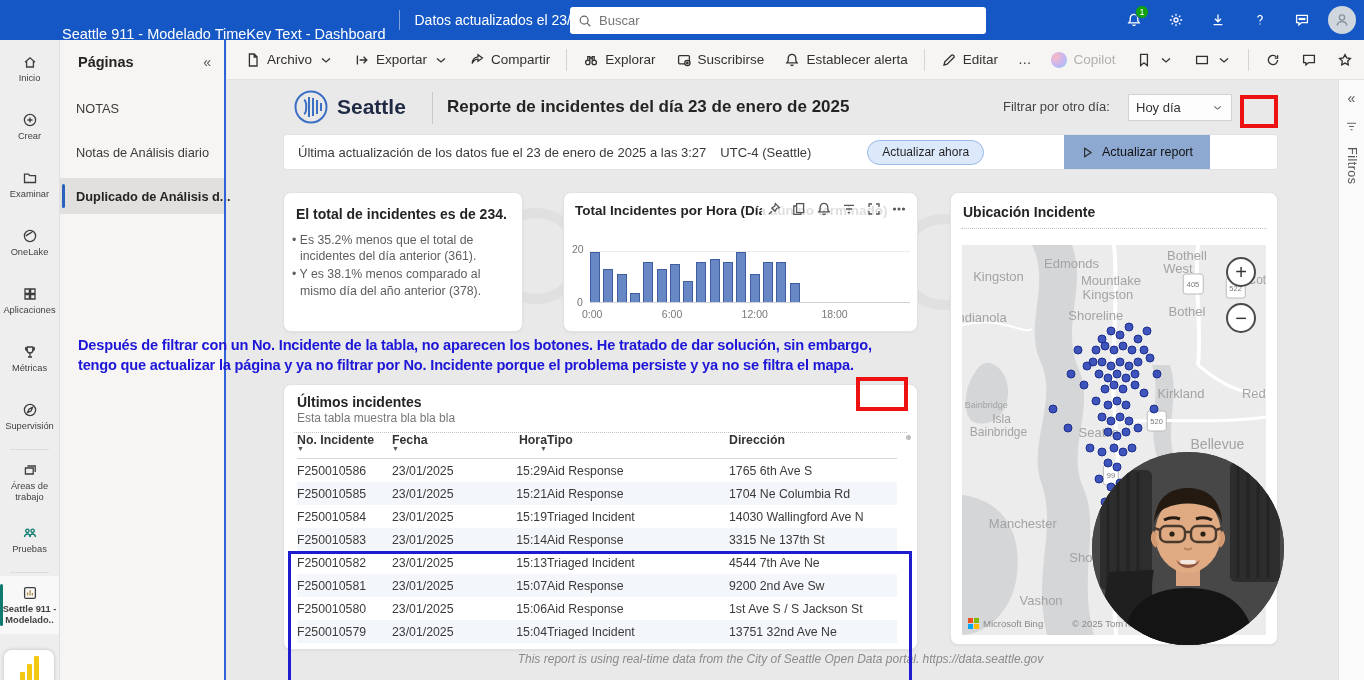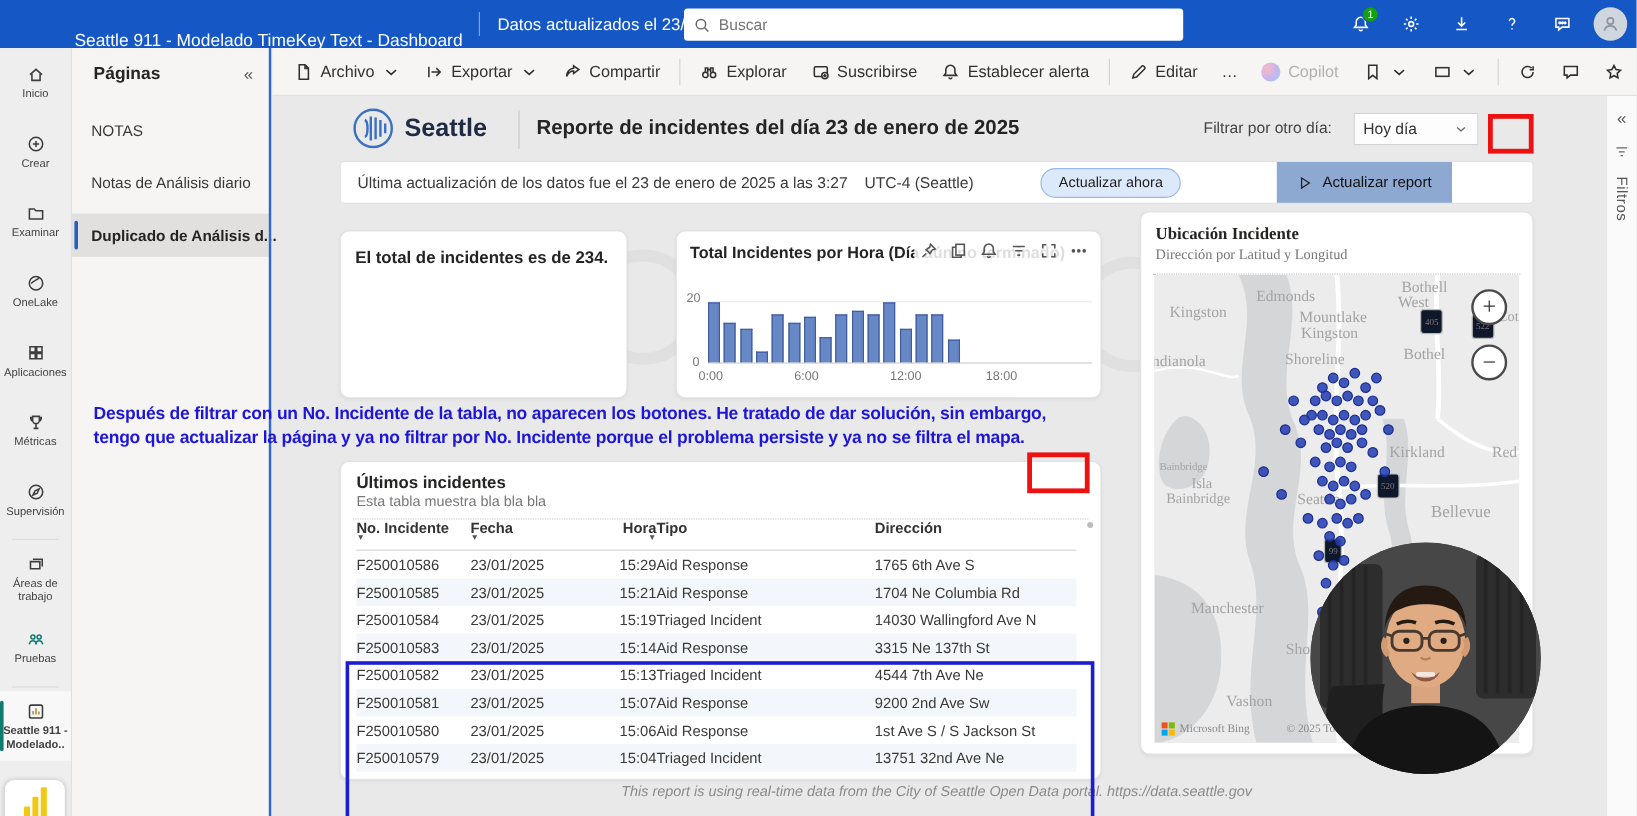--- a/index.html
+++ b/index.html
@@ -81,28 +81,28 @@
   #chart-title { position:absolute; left:11px; top:10px; font-size:13.5px; font-weight:bold; color:#252423; width:336px; white-space:nowrap; overflow:hidden; }
   #chart-icons { position:absolute; right:6px; top:6px; display:flex; gap:9px; background:rgba(255,255,255,.85); padding:2px 4px; z-index:3; }
   #chart-icons .ci { cursor:pointer; color:#555; display:flex; align-items:center; }
   #chart-plot { position:absolute; left:26px; top:58px; width:320px; height:52px; border-bottom:1px solid #d0d0d0; }
   #chart-grid20 { position:absolute; left:0; top:0; width:100%; height:1px; background:#ececec; }
   .bar { position:absolute; bottom:0; width:10px; background:#6887c5; border:1px solid #3f5da0; border-bottom:none; }
   .ylab { position:absolute; font-size:10.5px; color:#777; }
   .xlab { position:absolute; top:57px; font-size:10.5px; color:#777; }
 
   
-  #map-card { left:950px; top:176px; width:328px; height:453px;font-family:Liberation Serif, serif; }
+  #map-card { left:950px; top:192px; width:328px; height:453px; }
   #map-title { font-size:14px; font-weight:bold; color:#252423; margin:11px 0 1px 12px; }
   #map-sub { font-size:12px; color:#777; margin-left:12px; }
   #map-dotline { border-top:1px dotted #c4c4c4; margin:8px 10px 0 10px; }
   #map-box { position:absolute; left:11px; top:52px; width:304px; height:390px; background:#ececec; overflow:hidden; }
   .map-label { position:absolute; color:#a3a3a3; white-space:nowrap; transform:translate(-50%,-50%); }
   .map-dot { position:absolute; width:9px; height:9px; border-radius:50%; background:rgba(39,64,180,.88); border:1.5px solid #1c2f8f; transform:translate(-50%,-50%); }
-  .road-badge { position:absolute; transform:translate(-50%,-50%); background:#0f172a; border:1px solid #b9b9b9; border-radius:3px; font-size:7.5px; color:#777; padding:5px 3px; }
+  .road-badge { position:absolute; transform:translate(-50%,-50%); background:#ffffff; border:1px solid #b9b9b9; border-radius:3px; font-size:7.5px; color:#777; padding:5px 3px; }
   .zoom-btn { position:absolute; right:10px; width:30px; height:30px; border-radius:50%; background:#fff; border:2px solid #4a4a4a; color:#333; font-size:20px; line-height:26px; text-align:center; cursor:pointer; z-index:4; }
   #bing-attr { position:absolute; left:6px; bottom:6px; display:flex; align-items:center; gap:4px; font-size:9.5px; color:#8a8a8a; z-index:3; }
   .bing-sq { display:grid; grid-template-columns:5px 5px; grid-template-rows:5px 5px; gap:1px; }
   #tomtom-attr { position:absolute; left:110px; bottom:6px; font-size:9.5px; color:#8a8a8a; z-index:3; }
 
   
   .blue-note { position:absolute; left:78px; font-size:14.6px; font-weight:bold; color:#1d16d8; white-space:nowrap; z-index:30; letter-spacing:-.2px; }
 
   
   #table-card { left:283px; top:384px; width:635px; height:266px; }
@@ -553,20 +553,24 @@
     <div id="refresh-data">
       <svg class="ic" width="13" height="13" viewBox="0 0 16 16">
           <path d="M4.5 2.8 12.5 8l-8 5.2z" fill="none" stroke="#222" stroke-width="1.3"></path>
         </svg>
       <span>Actualizar report</span>
     </div>
   </div>
 
   <div class="card" id="kpi-card">
     <div id="kpi-title">El total de incidentes es de 234.</div>
+    <div id="kpi-bullets">
+        <div class="kpi-bullet">• Es 35.2% menos que el total de incidentes del día anterior (361).</div>
+        <div class="kpi-bullet">• Y es 38.1% menos comparado al mismo día del año anterior (378).</div>
+      </div>
   </div>
 
   <div class="card" id="chart-card">
     <div id="chart-title">Total Incidentes por Hora (Día aún no terminado)</div>
     <div id="chart-icons">
         <span class="ci">
           <span style="display: flex;">
             <svg class="ic" width="16" height="16" viewBox="0 0 16 16">
               <g fill="none" stroke="currentColor" stroke-width="1.3">
                 <path d="M9.4 2.6 13.4 6.6 11 7.2 9 10.2 5.8 7 8.8 5zM5.8 10.2 2.8 13.2"></path>
@@ -645,21 +649,20 @@
         <div class="bar" style="left: 199.5px; height: 19px;"></div>
         <span class="xlab" style="left: -8px;">0:00</span>
         <span class="xlab" style="left: 71.8px;">6:00</span>
         <span class="xlab" style="left: 151.6px;">12:00</span>
         <span class="xlab" style="left: 231.4px;">18:00</span>
       </div>
   </div>
 
   <div class="card" id="map-card">
     <div id="map-title">Ubicación Incidente</div>
-    <div id="map-sub">Dirección por Latitud y Longitud</div>
     <div id="map-dotline"></div>
     <div id="map-box">
       <svg class="ic" width="304" height="390" viewBox="0 0 304 390" style="position:absolute;left:0;top:0">
         <rect width="304" height="390" fill="#ececec"></rect>
         <path d="M70,0 C90,40 60,80 80,120 C95,160 65,200 80,240 C95,285 70,330 85,390 L132,390 C115,330 140,280 120,240 C105,200 135,160 115,120 C100,80 125,40 110,0 Z" fill="#d4d6d8"></path>
         <path d="M0,250 C40,255 60,285 55,330 C50,370 20,390 0,390 Z" fill="#d4d6d8"></path>
         <path d="M190,120 C200,150 185,180 195,212 C205,242 190,272 200,305 L216,305 C208,272 222,242 212,212 C203,180 218,150 208,120 Z" fill="#d4d6d8"></path>
         <path d="M28,118 C42,122 50,140 44,160 C38,178 20,182 10,176 C2,170 2,150 8,136 C14,124 20,116 28,118 Z" fill="#d4d6d8"></path>
         <path d="M152,0 C158,60 146,120 154,180 C160,240 148,320 154,390" fill="none" stroke="#ffffff" stroke-width="4"></path>
         <path d="M236,0 C232,40 240,80 236,120" fill="none" stroke="#ffffff" stroke-width="4"></path>

